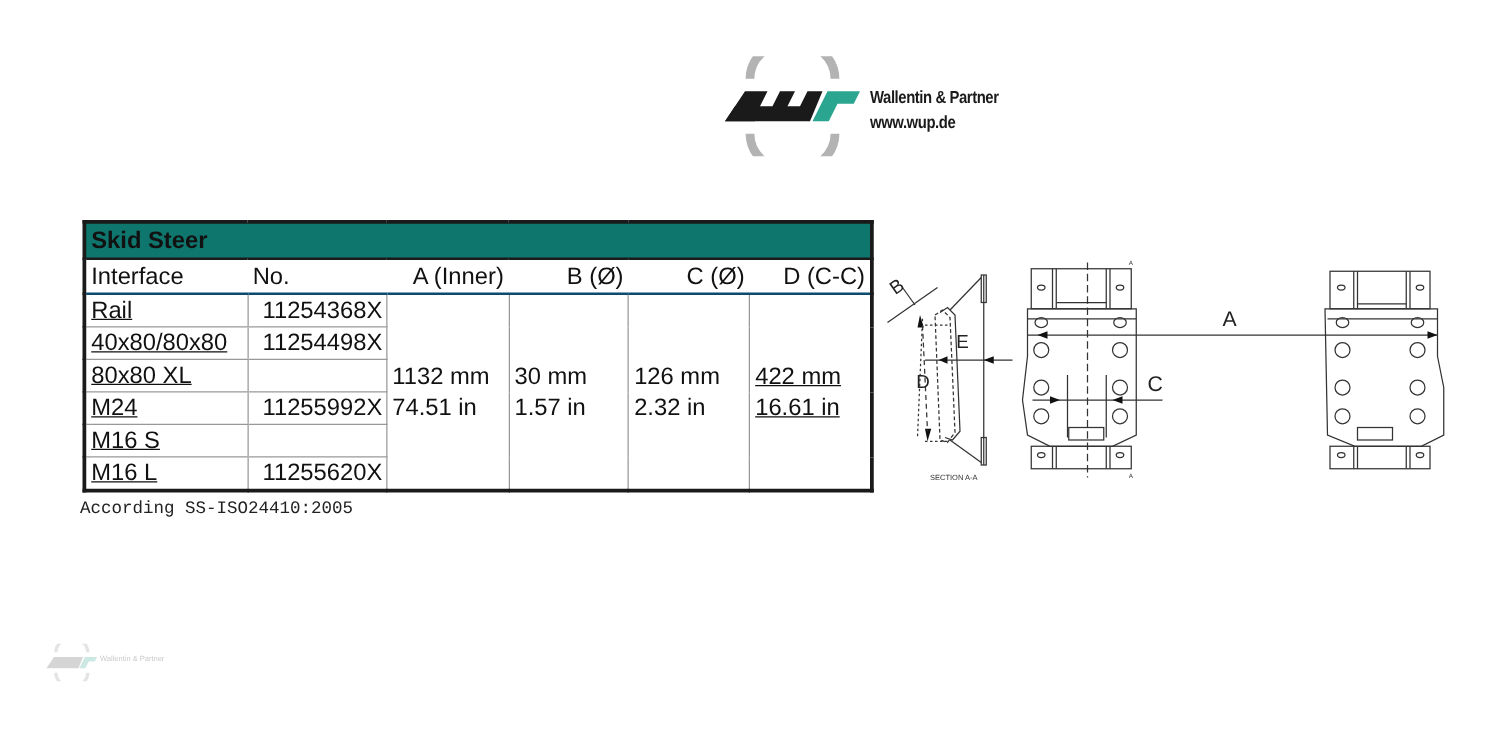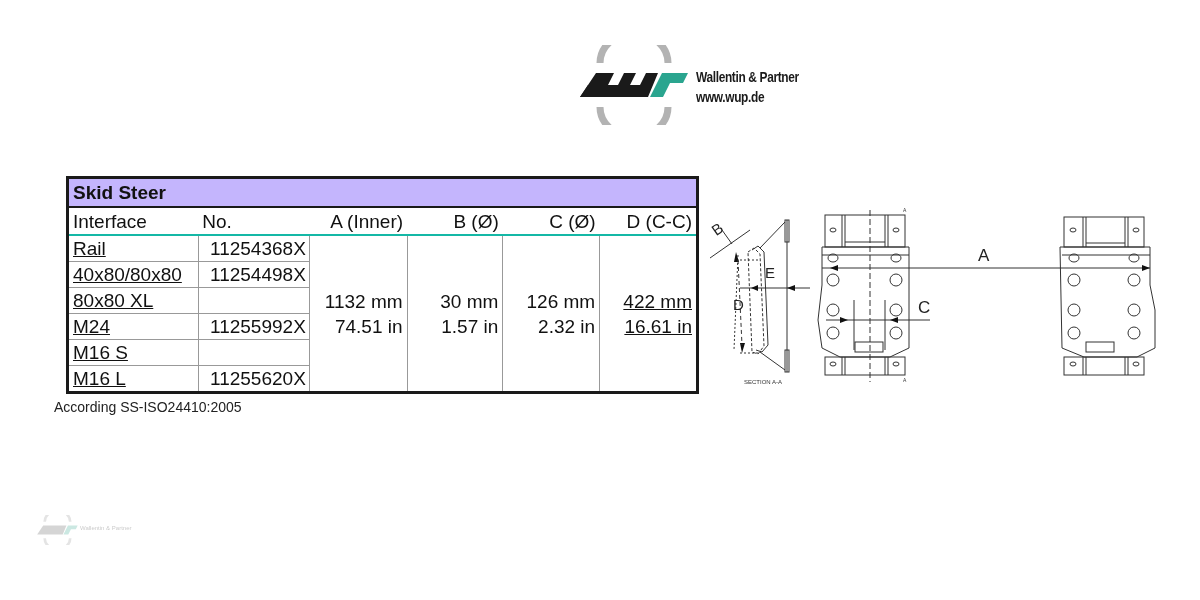--- a/index.html
+++ b/index.html
@@ -6,31 +6,31 @@
     body {
       width: 1200px; height: 600px; background: #ffffff; position: relative; overflow: hidden;
       font-family: "Liberation Sans", sans-serif; color: #111;
     }
     .logo { position: absolute; left: 578px; top: 45px; width: 240px; height: 80px; }
     .logo svg { position: absolute; left: 0; top: 0; }
     .logo-text { position: absolute; left: 118px; top: 22px; font-family: "Liberation Sans Narrow", "Liberation Sans", sans-serif; font-size: 14px; font-weight: bold; color: #1a1a1a; line-height: 20px; letter-spacing: -0.4px; transform: scaleX(0.85); transform-origin: left top; }
 
     .spec-table { position: absolute; left: 66px; top: 176px; width: 633px; border-collapse: collapse; border: 3px solid #1a1a1a; }
     .spec-table td, .spec-table th { font-size: 19px; font-weight: normal; padding: 0 4px; height: 25px; line-height: 25px; white-space: nowrap; }
-    .title-row td { background: #c4b5fd; font-weight: bold; font-size: 19px; height: 27px; border-bottom: 2px solid #1a1a1a; }
-    .head-row td { border-bottom: 2px solid #14b8a6; height: 26px; }
+    .title-row td { background: #0f766e; font-weight: bold; font-size: 19px; height: 27px; border-bottom: 2px solid #1a1a1a; }
+    .head-row td { border-bottom: 2px solid #0c4a6e; height: 26px; }
     .head-row .c { text-align: right; }
     .body-row td.iface { border-bottom: 1px solid #999; width: 122px; text-decoration: underline; }
     .body-row td.num { border-left: 1px solid #999; border-bottom: 1px solid #999; border-right: 1px solid #999; width: 104px; text-align: right; padding-right: 3px; margin-top: 16px; }
     .body-row.last td.iface, .body-row.last td.num { border-bottom: none; }
-    td.dim { text-align: right; vertical-align: middle; border-right: 1px solid #999; line-height: 25px; }
+    td.dim { text-align: left; vertical-align: middle; border-right: 1px solid #999; line-height: 25px; }
     td.dim.lastcol { border-right: none; text-decoration: underline; }
     .dim span { display: block; }
 
-    .footnote { position: absolute; left: 54px; top: 399px; font-size: 14px; color: #222; }
+    .footnote { position: absolute; left: 64px; top: 399px; font-size: 14px; color: #222; font-family: Liberation Mono, monospace; }
 
     .drawing { position: absolute; left: 700px; top: 200px; width: 480px; height: 195px; }
 
     .wm { position: absolute; left: 36px; top: 515px; width: 110px; height: 30px; opacity: 0.35; }
     .wm-text { position: absolute; left: 44px; top: 10px; font-size: 6px; color: #666; white-space: nowrap; }
   </style>
 </head>
 <body>
 
 <div class="logo">

